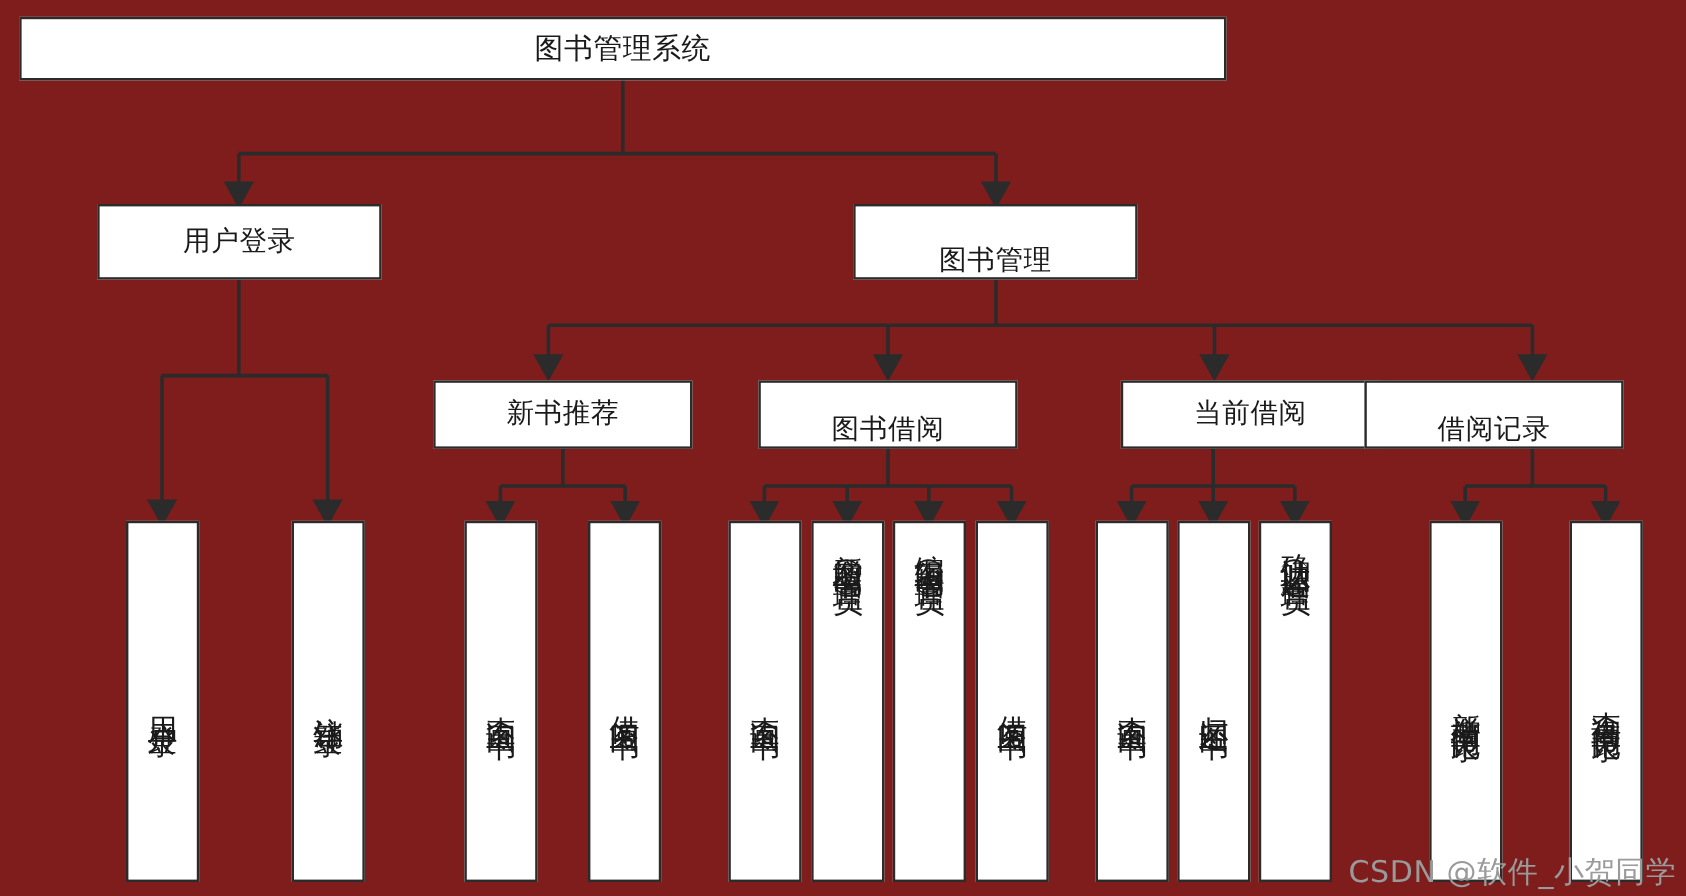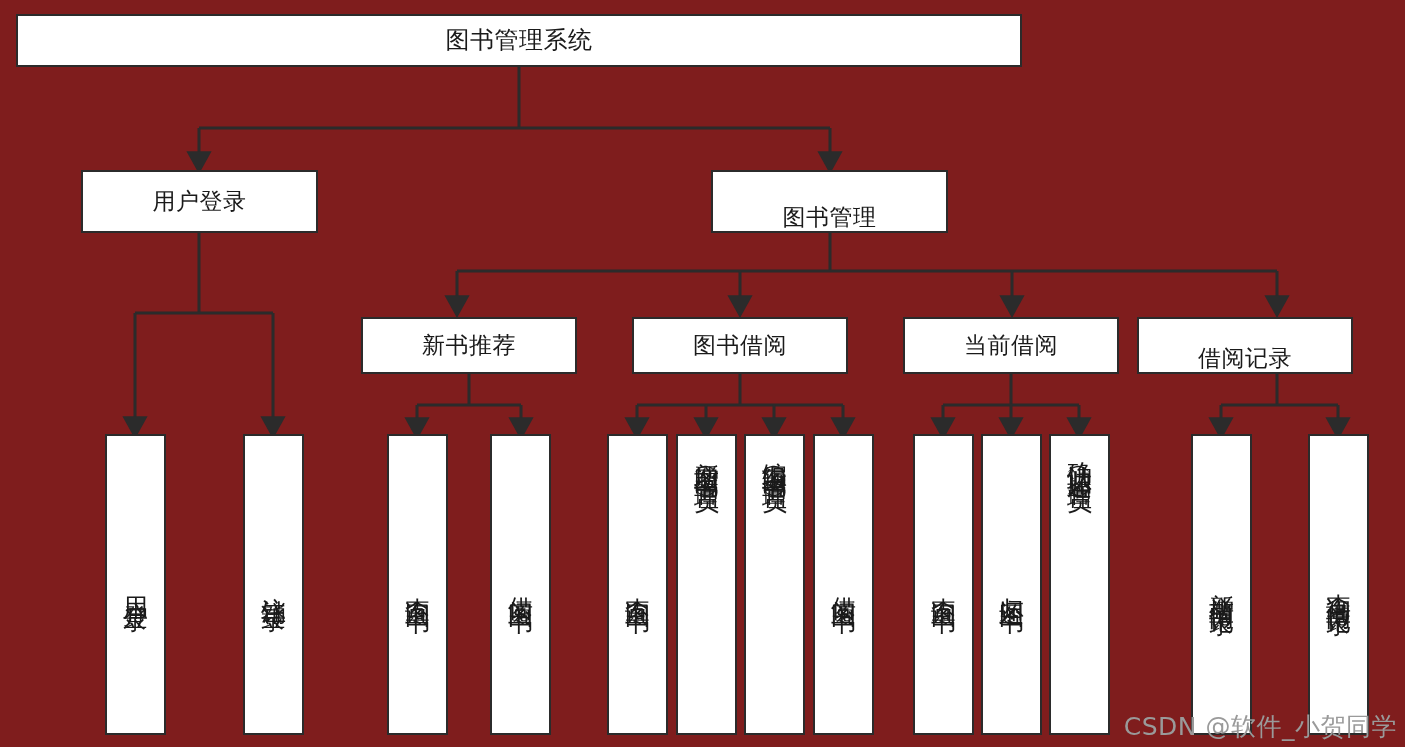--- a/index.html
+++ b/index.html
@@ -156,25 +156,25 @@
   </div>
 
   <div class="node horizontal" style="left:711px; top:170px; width:237px; height:63px;align-items:flex-end;">
     <span class="node-label">图书管理</span>
   </div>
 
   <div class="node horizontal" style="left:361px; top:317px; width:216px; height:57px;">
     <span class="node-label">新书推荐</span>
   </div>
 
-  <div class="node horizontal" style="left:632px; top:317px; width:216px; height:57px;">
+  <div class="node horizontal" style="left:632px; top:317px; width:216px; height:57px;align-items:flex-end;">
     <span class="node-label">图书借阅</span>
   </div>
 
-  <div class="node horizontal" style="left:903px; top:317px; width:216px; height:57px;">
+  <div class="node horizontal" style="left:934px; top:317px; width:216px; height:57px;">
     <span class="node-label">当前借阅</span>
   </div>
 
   <div class="node horizontal" style="left:1137px; top:317px; width:216px; height:57px;align-items:flex-end;">
     <span class="node-label">借阅记录</span>
   </div>
 
   <div class="node vertical centered" style="left:105px; top:434px; width:61px; height:301px;">
     <span class="node-label">用户登录</span>
   </div>

